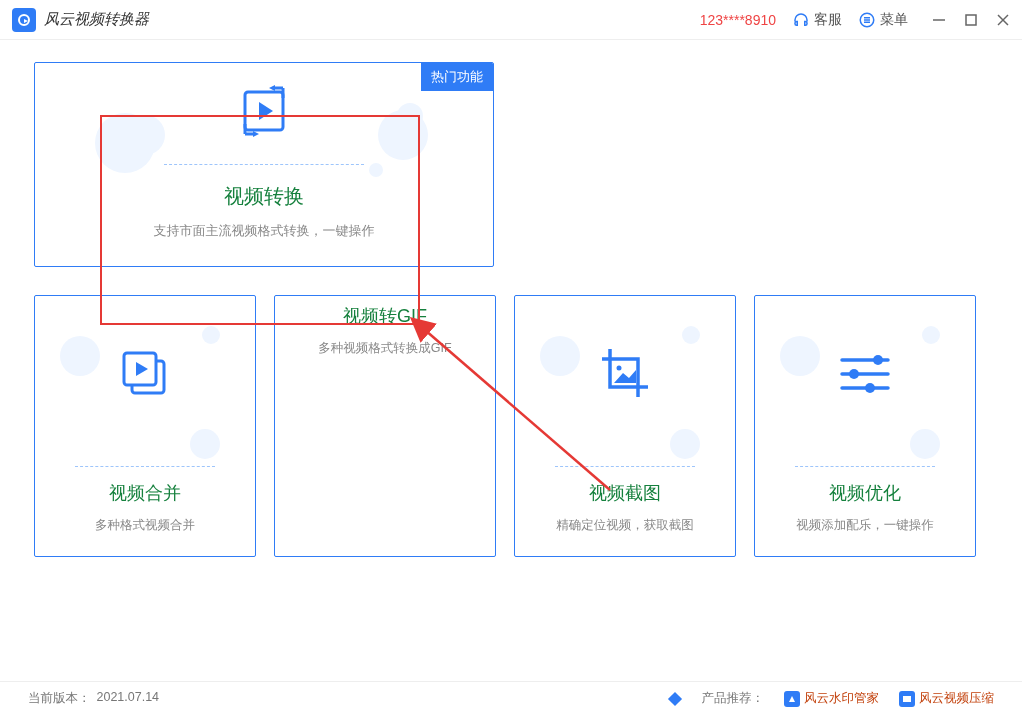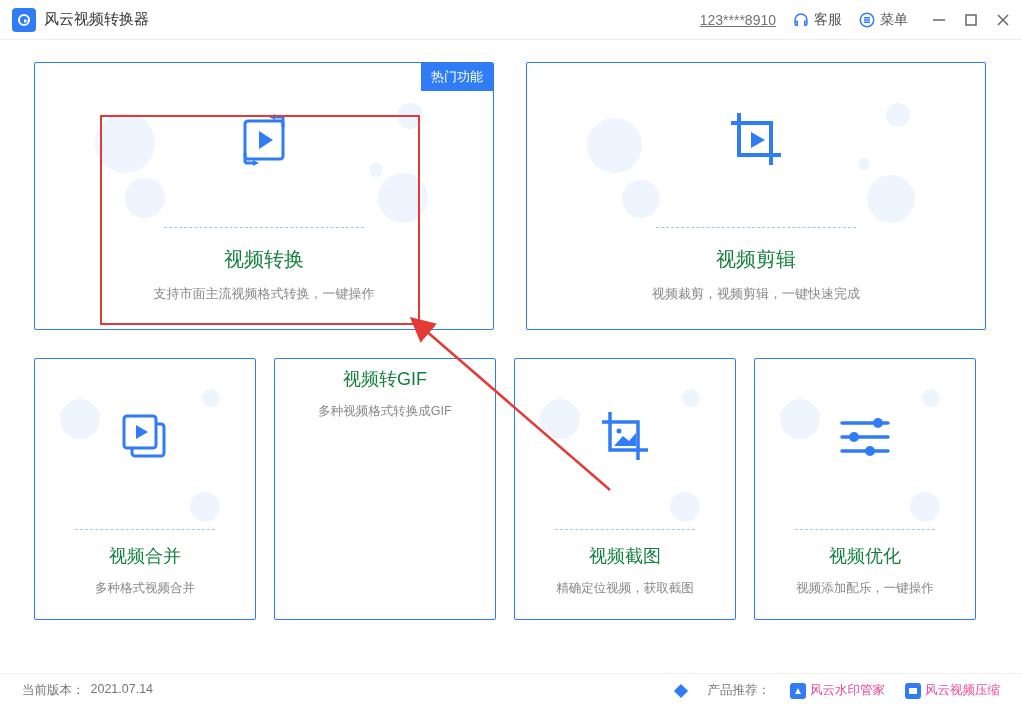--- a/index.html
+++ b/index.html
@@ -40,32 +40,32 @@
   position:absolute;
   top:3px; left:4px;
   border-left: 4px solid #fff;
   border-top: 2px solid transparent;
   border-bottom: 2px solid transparent;
 }
 .app-title {
   font-size: 15px;
   color: #333;
   flex-shrink: 0;
+  font-style: italic;
 }
 .titlebar-spacer { flex: 1; }
 .titlebar-right {
   display: flex;
   align-items: center;
   gap: 16px;
   font-size: 14px;
   color: #555;
 }
 .user-id {
-  color: #737373;
-  text-decoration: underline;
+  color: #ef4444;
   cursor: pointer;
 }
 .tb-item {
   display: flex;
   gap: 4px;
   cursor: pointer;
 }
 .headset-icon svg, .menu-icon svg { display:block; }
 .wincontrols {
   display: flex;
@@ -97,21 +97,21 @@
   background: #fff;
   position: relative;
   display: flex;
   flex-direction: column;
   align-items: center;
   cursor: pointer;
   overflow: hidden;
 }
 .card-large {
   width: 460px;
-  height: 268px;
+  height: 205px;
   justify-content: flex-end;
 }
 .card-small {
   width: 222px;
   height: 262px;
 }
 .hot-tag {
   position: absolute;
   top: 0; right: 0;
   background: #2f7cf6;
@@ -166,34 +166,34 @@
 
 .arrow-svg {
   position: absolute;
   pointer-events: none;
   z-index: 51;
 }
 
 
 .footer {
   position: absolute;
-  bottom: 8px; left: 0; right: 0;
+  bottom: 0; left: 0; right: 0;
   height: 34px;
   border-top: 1px solid #eee;
   display: flex;
   align-items: center;
-  padding: 0 22px;
+  padding: 0 28px;
   font-size: 12.5px;
   color: #777;
 }
 .footer-left { display:flex; gap:6px; }
 .footer-right { margin-left:auto; display:flex; align-items:center; gap:20px; }
 .footer-app {
   display:flex; align-items:flex-end; gap:4px;
-  color: #ec4899;
+  color: #c2410c;
 }
 .footer-app-icon {
   width:16px; height:16px; background:#2f7cf6; border-radius:3px;
   display:flex; align-items:center; justify-content:center;
 }
 .diamond { width:10px; height:10px; transform:rotate(45deg); background:#2f7cf6; display:inline-block; margin-right:2px;}
 </style>
 </head>
 <body>
 
@@ -268,39 +268,20 @@
             <path d="M 12 54 L 22 54 M 12 54 L 12 44" fill="none" stroke="#2f7cf6" stroke-width="3"></path>
             <polygon points="26,54 20,51 20,57" fill="#2f7cf6"></polygon>
           </svg>
         </div>
         <div class="dash-line"></div>
       </div>
       <div class="card-title">视频转换</div>
       <div class="card-desc">支持市面主流视频格式转换，一键操作</div>
     </div>
 
-    <div class="card card-large">
-      <div class="card-deco">
-        <div class="bubble" style="width:55px;height:55px;top:55px;left:60px;"></div>
-        <div class="bubble" style="width:24px;height:24px;top:40px;right:75px;"></div>
-        <div class="bubble" style="width:12px;height:12px;top:95px;right:115px;"></div>
-        <div class="bubble" style="width:38px;height:38px;bottom:20px;left:95px;"></div>
-        <div class="bubble" style="width:48px;height:48px;bottom:15px;right:70px;"></div>
-        <div class="center-icon">
-          <svg width="66" height="66" viewBox="0 0 66 66">
-            <path d="M 16 6 L 16 48 L 58 48" fill="none" stroke="#2f7cf6" stroke-width="4"></path>
-            <path d="M 8 16 L 48 16 L 48 58" fill="none" stroke="#2f7cf6" stroke-width="4"></path>
-            <polygon points="28,25 28,41 42,33" fill="#2f7cf6"></polygon>
-          </svg>
-        </div>
-        <div class="dash-line"></div>
-      </div>
-      <div class="card-title">视频剪辑</div>
-      <div class="card-desc">视频裁剪，视频剪辑，一键快速完成</div>
-    </div>
   </div>
 
   <div class="grid-bottom">
 
     <div class="card card-small">
       <div class="card-deco">
         <div class="bubble" style="width:40px;height:40px;top:40px;left:25px;"></div>
         <div class="bubble" style="width:18px;height:18px;top:30px;right:35px;"></div>
         <div class="bubble" style="width:30px;height:30px;bottom:14px;right:35px;"></div>
         <div class="center-icon">

